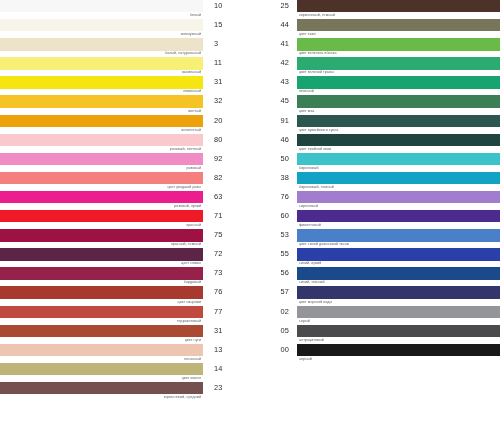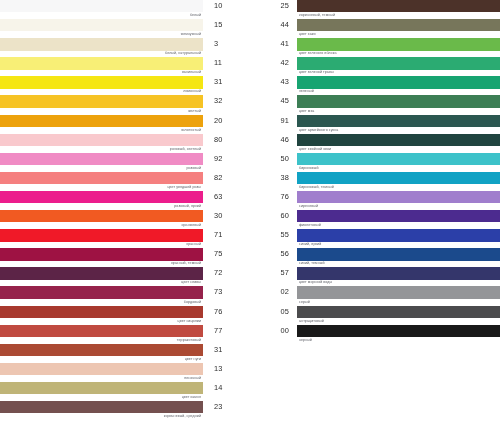--- a/index.html
+++ b/index.html
@@ -181,27 +181,20 @@
       </div>
       <div class="swatch-row">
         <div class="bar-wrap">
           <div class="bar" style="background: rgb(236, 29, 140);"></div>
           <div class="swatch-label">розовый, яркий</div>
         </div>
         <div class="swatch-code">63</div>
       </div>
       <div class="swatch-row">
         <div class="bar-wrap">
-          <div class="bar" style="background: rgb(241, 90, 34);"></div>
-          <div class="swatch-label">оранжевый</div>
-        </div>
-        <div class="swatch-code">30</div>
-      </div>
-      <div class="swatch-row">
-        <div class="bar-wrap">
           <div class="bar" style="background: rgb(240, 25, 40);"></div>
           <div class="swatch-label">красный</div>
         </div>
         <div class="swatch-code">71</div>
       </div>
       <div class="swatch-row">
         <div class="bar-wrap">
           <div class="bar" style="background: rgb(158, 18, 67);"></div>
           <div class="swatch-label">красный, темный</div>
         </div>
@@ -343,20 +336,27 @@
         </div>
       </div>
       <div class="swatch-row">
         <div class="swatch-code">60</div>
         <div class="bar-wrap">
           <div class="bar" style="background: rgb(76, 43, 143);"></div>
           <div class="swatch-label">фиолетовый</div>
         </div>
       </div>
       <div class="swatch-row">
+        <div class="swatch-code">53</div>
+        <div class="bar-wrap">
+          <div class="bar" style="background: rgb(74, 128, 200);"></div>
+          <div class="swatch-label">цвет синей джинсовой ткани</div>
+        </div>
+      </div>
+      <div class="swatch-row">
         <div class="swatch-code">55</div>
         <div class="bar-wrap">
           <div class="bar" style="background: rgb(43, 63, 168);"></div>
           <div class="swatch-label">синий, яркий</div>
         </div>
       </div>
       <div class="swatch-row">
         <div class="swatch-code">56</div>
         <div class="bar-wrap">
           <div class="bar" style="background: rgb(27, 74, 140);"></div>

